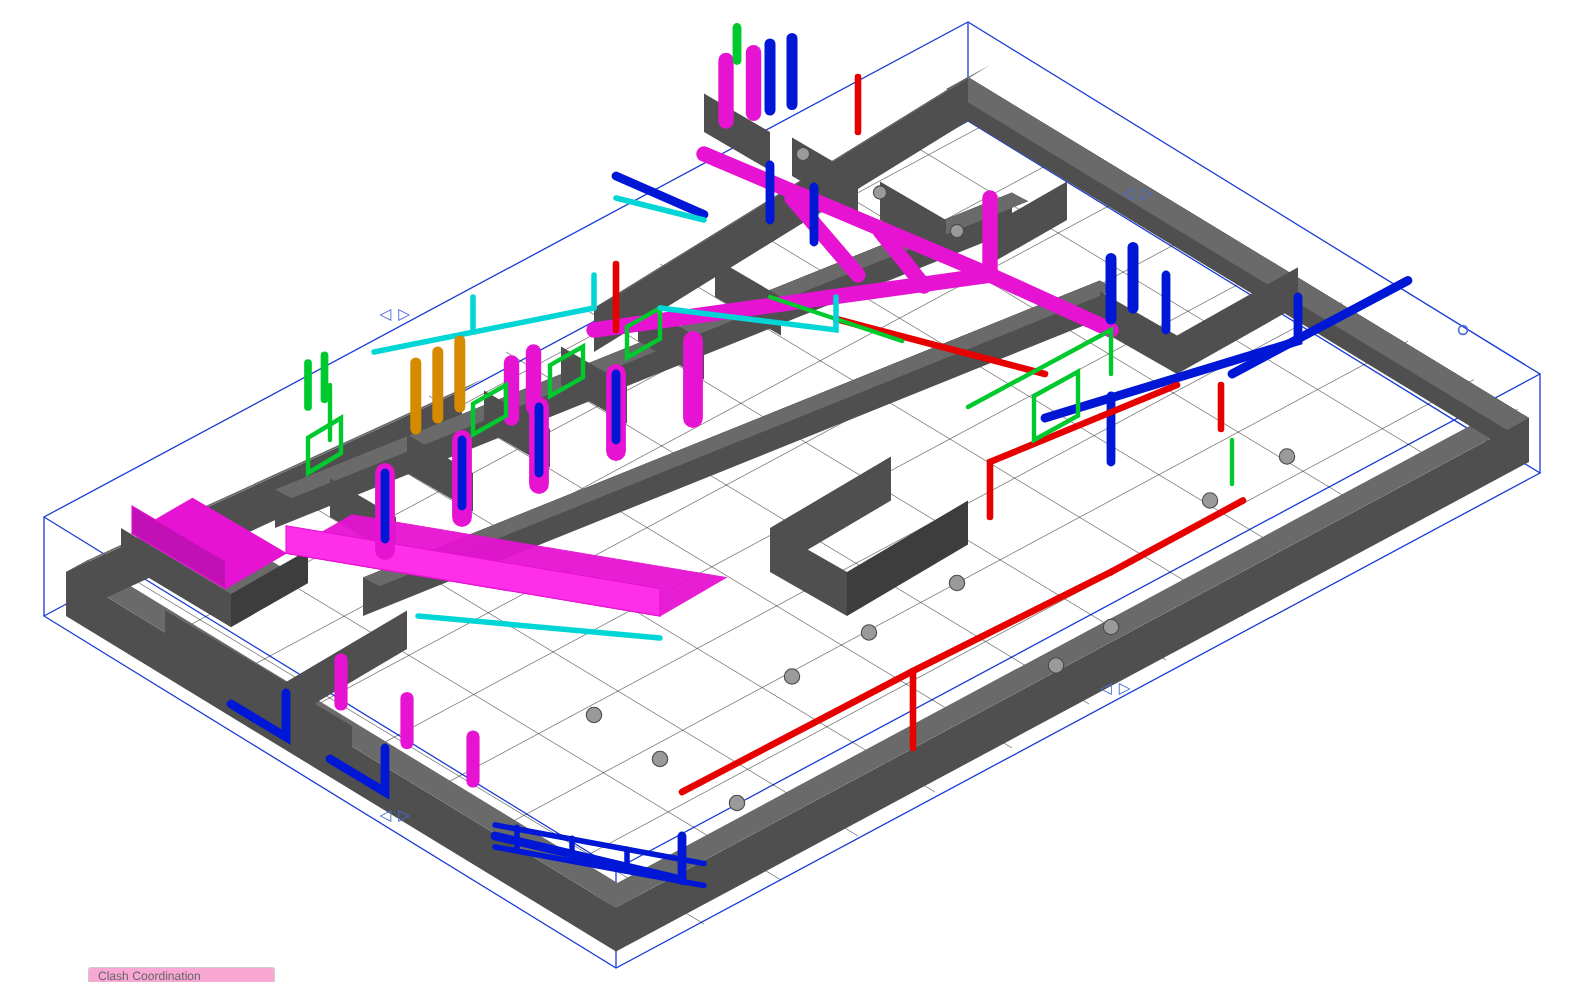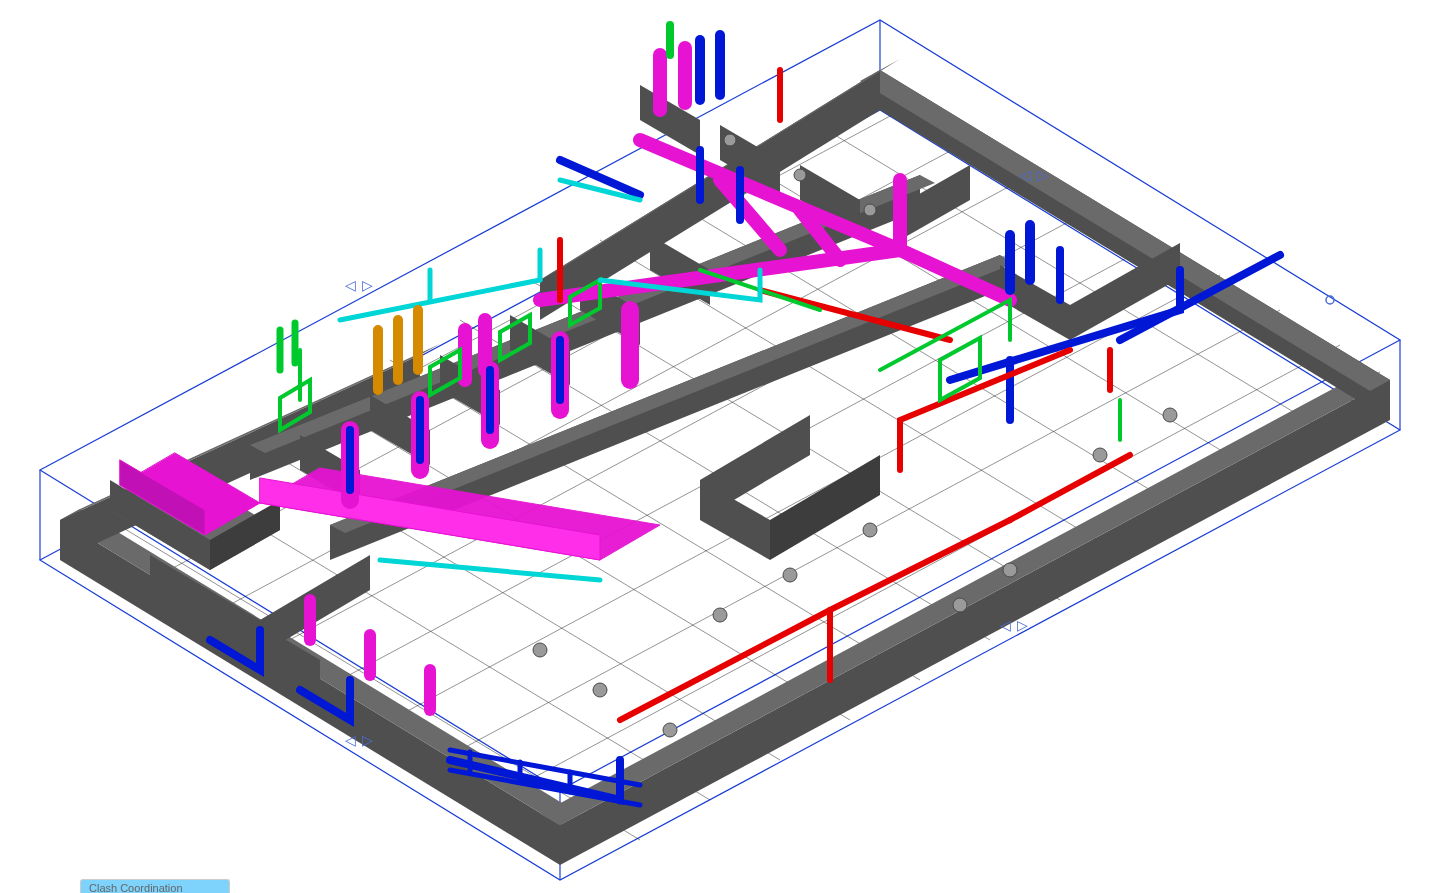--- a/index.html
+++ b/index.html
@@ -1,18 +1,18 @@
 <!DOCTYPE html>
 <html><head>
 <meta charset="utf-8">
 <style>
 html,body{margin:0;padding:0;width:1440px;height:893px;background:#fff;font-family:Arial,Helvetica,sans-serif;overflow:hidden}
 #viewport{position:relative;width:1440px;height:893px;background:#fff}
 svg{position:absolute;left:0;top:0}
-.partial-tab{position:absolute;left:80px;bottom:0;width:150px;height:14px;background:#7dd3fc;border:1px solid #ccc;border-bottom:none;border-radius:3px 3px 0 0;font-size:11px;color:#666;padding:2px 8px 0;box-sizing:border-box}
+.partial-tab{position:absolute;left:80px;bottom:0;width:170px;height:14px;background:#f9a8d4;border:1px solid #ccc;border-bottom:none;border-radius:3px 3px 0 0;font-size:11px;color:#666;padding:2px 8px 0;box-sizing:border-box}
 </style>
 </head>
 <body>
 
 <div id="viewport">
 
 <svg width="1440" height="893" viewBox="0 0 1440 893">
 
   <g stroke="#1a3ed6" stroke-width="1.2" fill="none">
 

